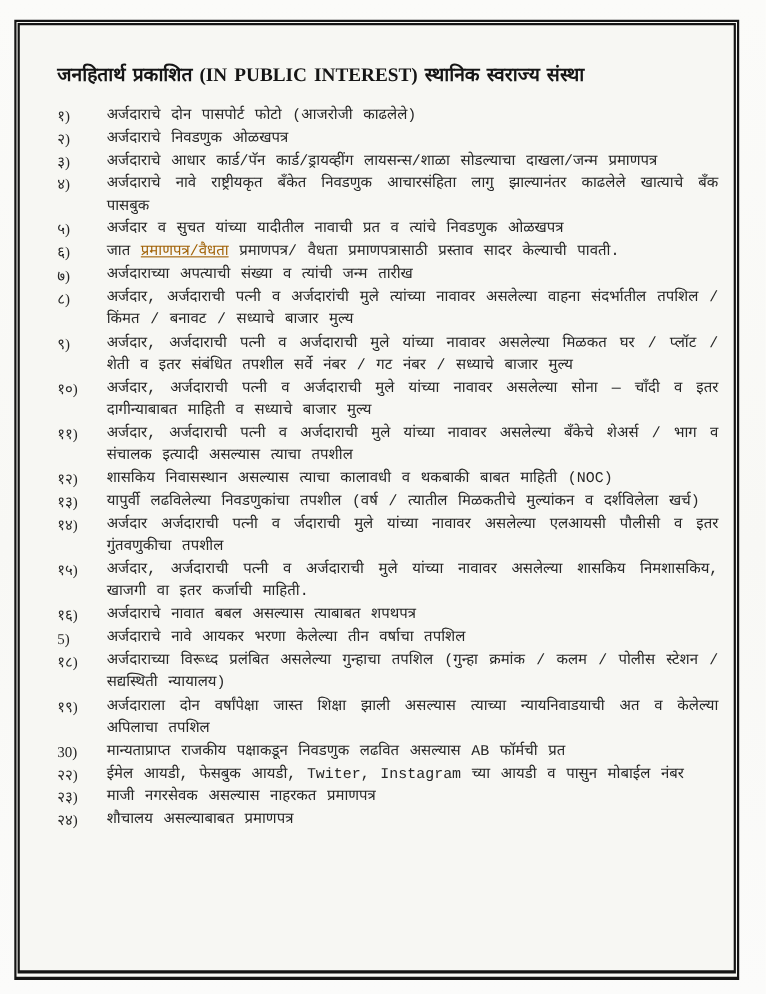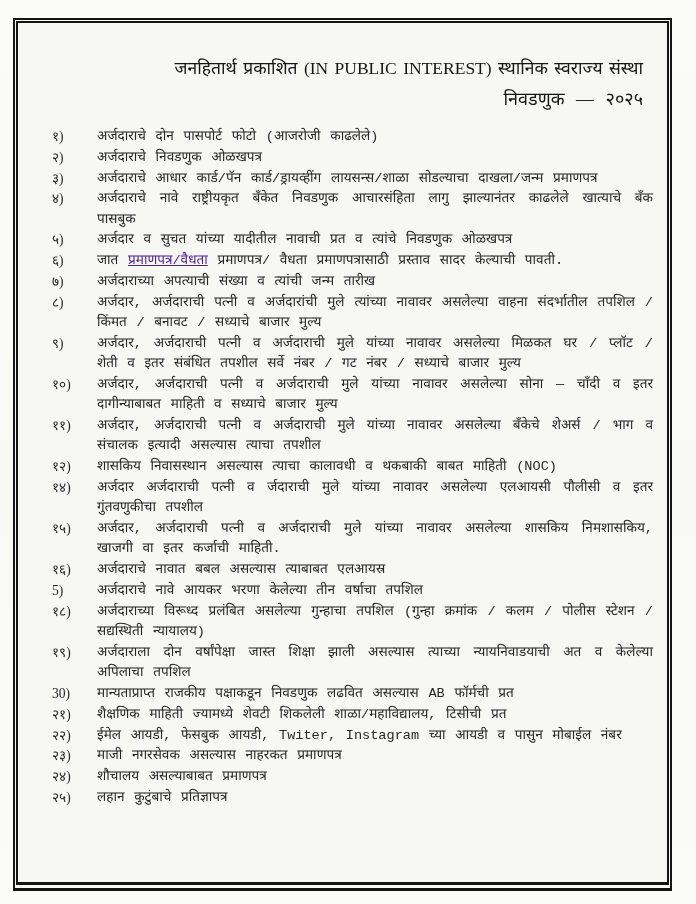--- a/index.html
+++ b/index.html
@@ -22,23 +22,23 @@
     top: 18px;
     width: 659px;
     height: 873px;
     box-sizing: border-box;
     border: 5px double #141414;
     border-bottom-width: 9px;
     background: #f7f7f3;
     padding: 30px 10px 0 34px;
   }
   .title-block {
-    text-align: right;
+    text-align: left;
     color: #151515;
-    font-weight: normal;
+    font-weight: bold;
     padding-right: 14px;
   }
   .title-line1 {
     font-size: 17.5px;
     line-height: 30px;
     word-spacing: 2px;
   }
   .title-line2 {
     font-size: 18px;
     line-height: 30px;
@@ -62,31 +62,30 @@
   }
   .txt {
     flex: 1;
     text-align: justify;
     padding-right: 4px;
     word-spacing: 1.5px;
     font-family: Liberation Mono, monospace;
   }
   .u {
     text-decoration: underline;
-    color: #4c1d95;
+    color: #a16207;
   }
 </style>
 </head>
 <body>
 
 <div class="scan-page">
   <div class="frame">
     <div class="title-block">
       <div class="title-line1">जनहितार्थ प्रकाशित (IN PUBLIC INTEREST) स्थानिक स्वराज्य संस्था</div>
-      <div class="title-line2">निवडणुक — २०२५</div>
     </div>
     <div class="doc-list">
         <div class="row">
           <span class="num">१)</span>
           <span class="txt"><span>अर्जदाराचे दोन पासपोर्ट फोटो (आजरोजी काढलेले)</span></span>
         </div>
         <div class="row">
           <span class="num">२)</span>
           <span class="txt"><span>अर्जदाराचे निवडणुक ओळखपत्र</span></span>
         </div>
@@ -124,62 +123,58 @@
         </div>
         <div class="row">
           <span class="num">११)</span>
           <span class="txt"><span>अर्जदार, अर्जदाराची पत्नी व अर्जदाराची मुले यांच्या नावावर असलेल्या बँकेचे शेअर्स / भाग व संचालक इत्यादी असल्यास त्याचा तपशील</span></span>
         </div>
         <div class="row">
           <span class="num">१२)</span>
           <span class="txt"><span>शासकिय निवासस्थान असल्यास त्याचा कालावधी व थकबाकी बाबत माहिती (NOC)</span></span>
         </div>
         <div class="row">
+          <span class="num">१३)</span>
+          <span class="txt"><span>यापुर्वी लढविलेल्या निवडणुकांचा तपशील (वर्ष / त्यातील मिळकतीचे मुल्यांकन व दर्शविलेला खर्च)</span></span>
+        </div>
+        <div class="row">
           <span class="num">१४)</span>
           <span class="txt"><span>अर्जदार अर्जदाराची पत्नी व र्जदाराची मुले यांच्या नावावर असलेल्या एलआयसी पौलीसी व इतर गुंतवणुकीचा तपशील</span></span>
         </div>
         <div class="row">
           <span class="num">१५)</span>
           <span class="txt"><span>अर्जदार, अर्जदाराची पत्नी व अर्जदाराची मुले यांच्या नावावर असलेल्या शासकिय निमशासकिय, खाजगी वा इतर कर्जाची माहिती.</span></span>
         </div>
         <div class="row">
           <span class="num">१६)</span>
-          <span class="txt"><span>अर्जदाराचे नावात बबल असल्यास त्याबाबत एलआयस्र</span></span>
+          <span class="txt"><span>अर्जदाराचे नावात बबल असल्यास त्याबाबत शपथपत्र</span></span>
         </div>
         <div class="row">
           <span class="num">5)</span>
           <span class="txt"><span>अर्जदाराचे नावे आयकर भरणा केलेल्या तीन वर्षाचा तपशिल</span></span>
         </div>
         <div class="row">
           <span class="num">१८)</span>
           <span class="txt"><span>अर्जदाराच्या विरूध्द प्रलंबित असलेल्या गुन्हाचा तपशिल (गुन्हा क्रमांक / कलम / पोलीस स्टेशन / सद्यस्थिती न्यायालय)</span></span>
         </div>
         <div class="row">
           <span class="num">१९)</span>
           <span class="txt"><span>अर्जदाराला दोन वर्षांपेक्षा जास्त शिक्षा झाली असल्यास त्याच्या न्यायनिवाडयाची अत व केलेल्या अपिलाचा तपशिल</span></span>
         </div>
         <div class="row">
           <span class="num">30)</span>
           <span class="txt"><span>मान्यताप्राप्त राजकीय पक्षाकडून निवडणुक लढवित असल्यास AB फॉर्मची प्रत</span></span>
         </div>
         <div class="row">
-          <span class="num">२१)</span>
-          <span class="txt"><span>शैक्षणिक माहिती ज्यामध्ये शेवटी शिकलेली शाळा/महाविद्यालय, टिसीची प्रत</span></span>
-        </div>
-        <div class="row">
           <span class="num">२२)</span>
           <span class="txt"><span>ईमेल आयडी, फेसबुक आयडी, Twiter, Instagram च्या आयडी व पासुन मोबाईल नंबर</span></span>
         </div>
         <div class="row">
           <span class="num">२३)</span>
           <span class="txt"><span>माजी नगरसेवक असल्यास नाहरकत प्रमाणपत्र</span></span>
         </div>
         <div class="row">
           <span class="num">२४)</span>
           <span class="txt"><span>शौचालय असल्याबाबत प्रमाणपत्र</span></span>
         </div>
-        <div class="row">
-          <span class="num">२५)</span>
-          <span class="txt"><span>लहान कुटुंबाचे प्रतिज्ञापत्र</span></span>
-        </div>
       </div>
   </div>
 </div>
 
 </body></html>

